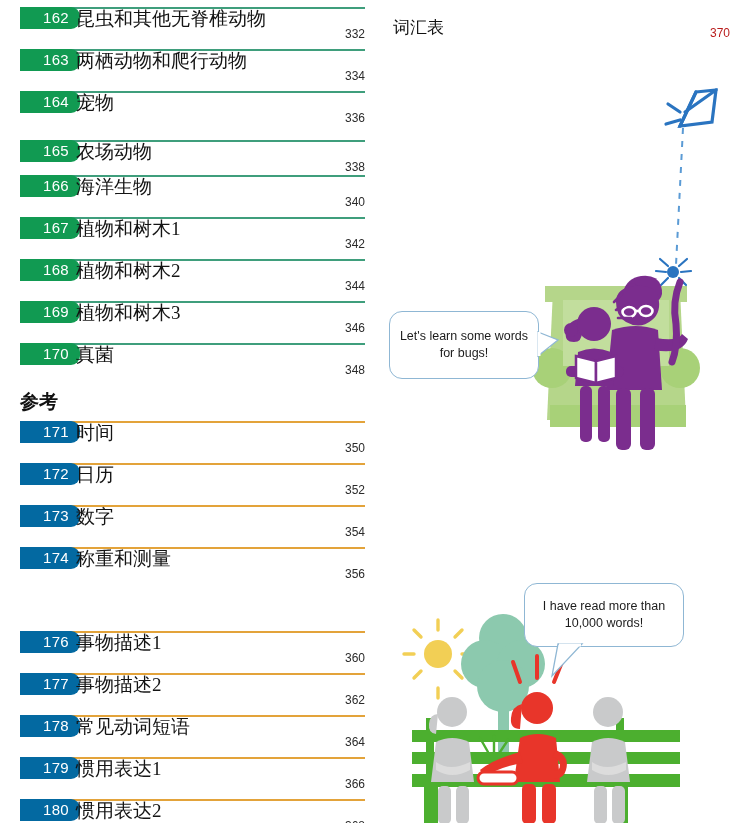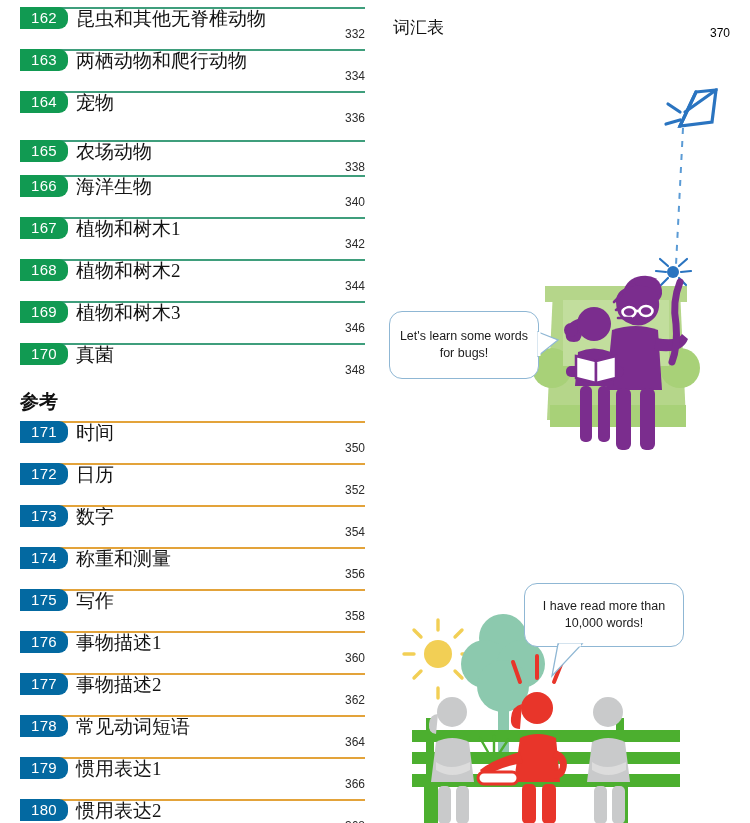--- a/index.html
+++ b/index.html
@@ -47,20 +47,21 @@
     top: 0;
     width: 48px;
     height: 22px;
     border-top-right-radius: 9px;
     border-bottom-right-radius: 9px;
     color: #ffffff;
     font-size: 15px;
     line-height: 22px;
     text-align: center;
     letter-spacing: 0.3px;
+    padding-left: 12px;
   }
   .toc-row.green .toc-badge { background: #119a52; }
   .toc-row.orange .toc-badge { background: #0369a1; }
 
   .toc-title {
     position: absolute;
     left: 56px;
     top: 1px;
     font-size: 19px;
     line-height: 21px;
@@ -101,21 +102,21 @@
     top: 16px;
     font-size: 17px;
     color: #111111;
     font-family: "Liberation Serif", "DejaVu Serif", serif;
   }
   #glossary-page {
     position: absolute;
     left: 330px;
     top: 26px;
     font-size: 12px;
-    color: #000000;
+    color: #b91c1c;
   }
 
   
   .bubble {
     position: absolute;
     box-sizing: border-box;
     border: 1.3px solid #8fb7d4;
     border-radius: 13px;
     background: #ffffff;
     color: #1c1c1c;
@@ -225,26 +226,20 @@
       <div class="toc-badge">173</div>
       <div class="toc-title">数字</div>
       <div class="toc-page">354</div>
     </div>
     <div class="toc-row orange" style="top: 547px;">
       <div class="toc-rule"></div>
       <div class="toc-badge">174</div>
       <div class="toc-title">称重和测量</div>
       <div class="toc-page">356</div>
     </div>
-    <div class="toc-row orange" style="top: 589px;">
-      <div class="toc-rule"></div>
-      <div class="toc-badge">175</div>
-      <div class="toc-title">写作</div>
-      <div class="toc-page">358</div>
-    </div>
     <div class="toc-row orange" style="top: 631px;">
       <div class="toc-rule"></div>
       <div class="toc-badge">176</div>
       <div class="toc-title">事物描述1</div>
       <div class="toc-page">360</div>
     </div>
     <div class="toc-row orange" style="top: 673px;">
       <div class="toc-rule"></div>
       <div class="toc-badge">177</div>
       <div class="toc-title">事物描述2</div>

